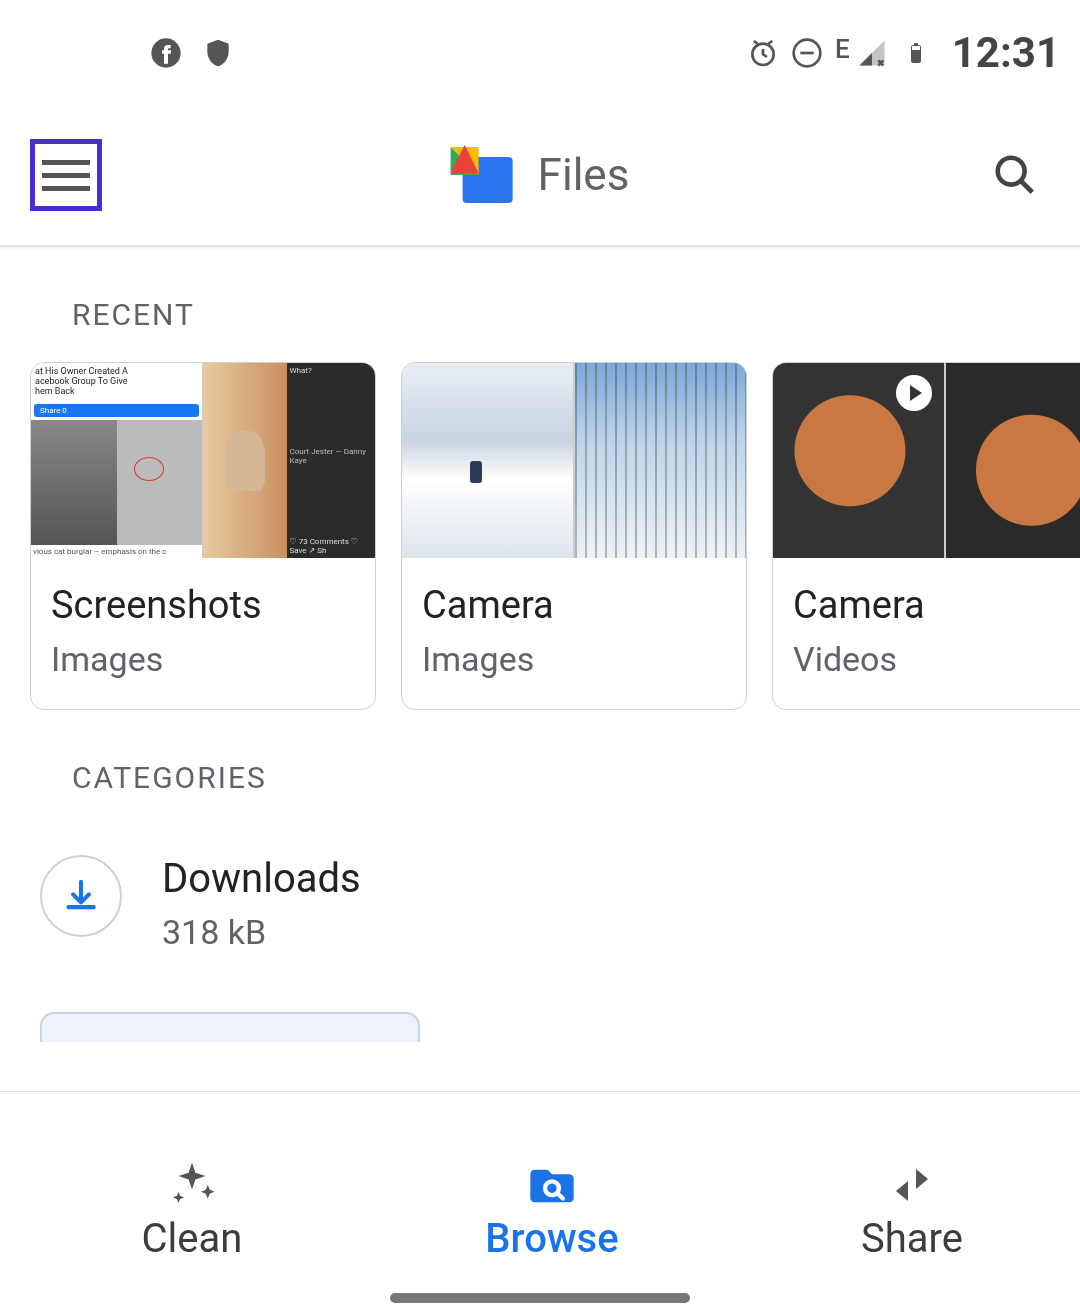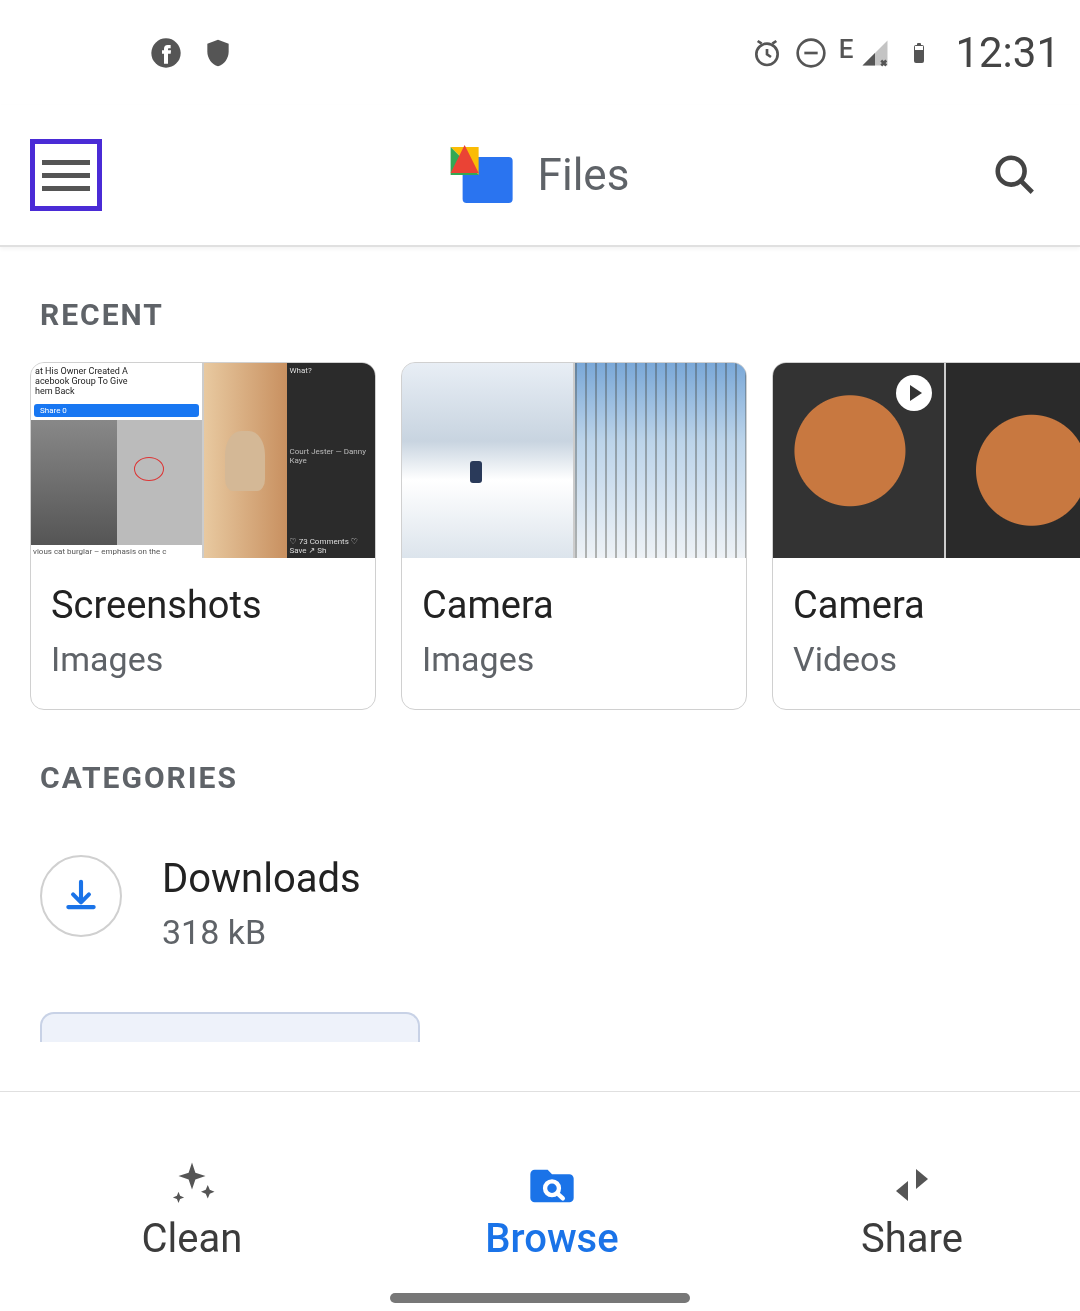--- a/index.html
+++ b/index.html
@@ -15,21 +15,21 @@
     height: 105px;
     display: flex;
     align-items: center;
     justify-content: space-between;
     padding: 0 20px 0 150px;
     color: #555;
   }
   .status-left { display: flex; gap: 20px; align-items: center; }
   .status-right { display: flex; gap: 12px; align-items: center; }
   .status-icon { width: 32px; height: 32px; display:flex; align-items:center; justify-content:center;}
-  .status-time { font-size: 42px; color: #444; font-weight: 400; margin-left:8px;}
+  .status-time { font-size: 42px; color: #444; font-weight: 700; margin-left:8px;}
   .edge-label { font-size: 26px; font-weight: 500; color:#555; margin-right:-6px; align-self:flex-start; margin-top:6px;}
 
   .app-bar {
     height: 142px;
     display: flex;
     align-items: center;
     padding: 0 30px;
     border-bottom: 2px solid #e0e0e0;
     box-shadow: 0 2px 4px rgba(0,0,0,0.05);
     position: relative;
@@ -72,22 +72,23 @@
   .search-button {
     position:absolute; right:40px;
     width:50px; height:50px;
     display:flex; align-items:center; justify-content:center;
   }
 
   .section-label {
     font-size: 30px;
     color: #5f6368;
     letter-spacing: 2px;
-    font-weight: 700;
+    font-weight: 400;
     padding: 50px 40px 30px 40px;
+    margin-left: 32px;
   }
   .recent-scroll {
     display: flex;
     gap: 25px;
     padding-left: 30px;
     overflow: hidden;
   }
   .recent-card {
     width: 346px;
     flex-shrink:0;

